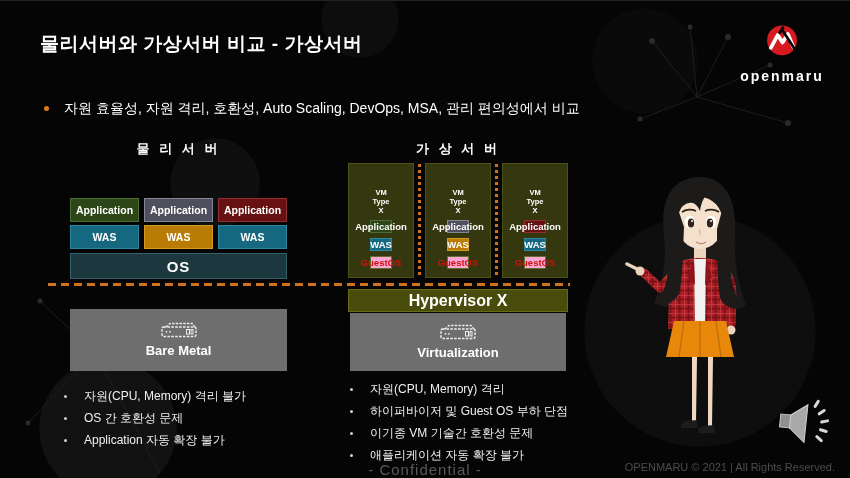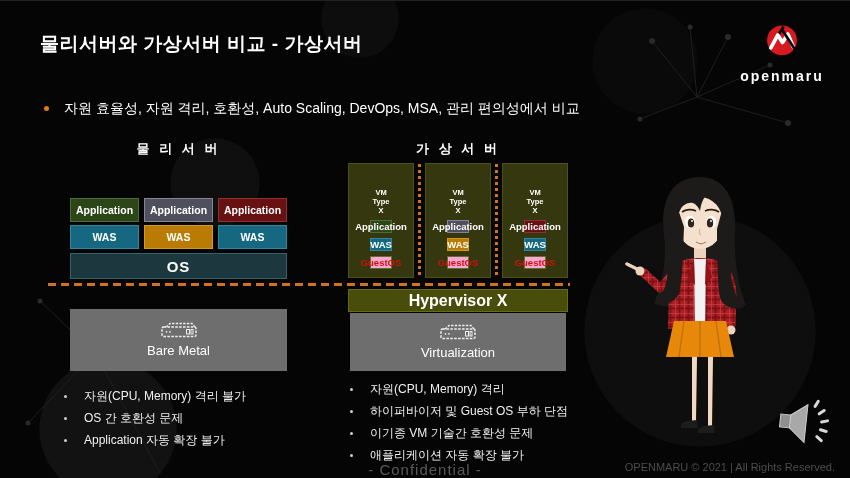--- a/index.html
+++ b/index.html
@@ -30,21 +30,21 @@
   .c-green{background:#2C4617;border:1px solid #4D6E33;}
   .c-slate{background:#4F4F5D;border:1px solid #85859A;}
   .c-red{background:#671113;border:1px solid #8F2F30;}
   .c-teal{background:#156880;border:1px solid #2D87A0;}
   .c-amber{background:#B97B03;border:1px solid #D49A20;}
   .os-box{position:absolute;left:70px;top:252px;width:217px;height:26px;background:#1C373D;border:1px solid #34626B;box-sizing:border-box;
     color:#fff;font-weight:700;font-size:15px;letter-spacing:1px;display:flex;align-items:center;justify-content:center;}
   .dash-line{position:absolute;left:48px;top:282px;width:522px;height:3px;
     background:repeating-linear-gradient(90deg,#D2711F 0 8px,transparent 8px 13px);}
   .hw{position:absolute;background:#6F6E6E;display:flex;flex-direction:column;align-items:center;justify-content:center;gap:4px;
-    color:#fff;font-weight:400;font-size:13px;}
+    color:#fff;font-weight:700;font-size:13px;}
   .baremetal{left:70px;top:308px;width:217px;height:62px;}
   .virtualization{left:350px;top:312px;width:216px;height:58px;}
   .vmrow{position:absolute;left:348px;top:162px;width:220px;display:flex;gap:11px;}
   .vm{width:66px;height:115px;background:#35370E;border:1px solid #4E5117;box-sizing:border-box;padding:21px;display:flex;flex-direction:column;}
   .vm-h{color:#fff;font-size:7.5px;font-weight:700;text-align:center;margin:3px 0 5px;}
   .vm .box{height:25px;margin-bottom:5px;font-size:9.5px;}
   .vm .guest{height:20px;margin-bottom:0;background:#f9a8d4;border:1px solid #626E2E;color:#CE1212;}
   .vsep{position:absolute;top:163px;width:3px;height:113px;
     background:repeating-linear-gradient(180deg,#D2711F 0 3px,transparent 3px 6px);}
   .vsep1{left:418px;} .vsep2{left:495px;}

